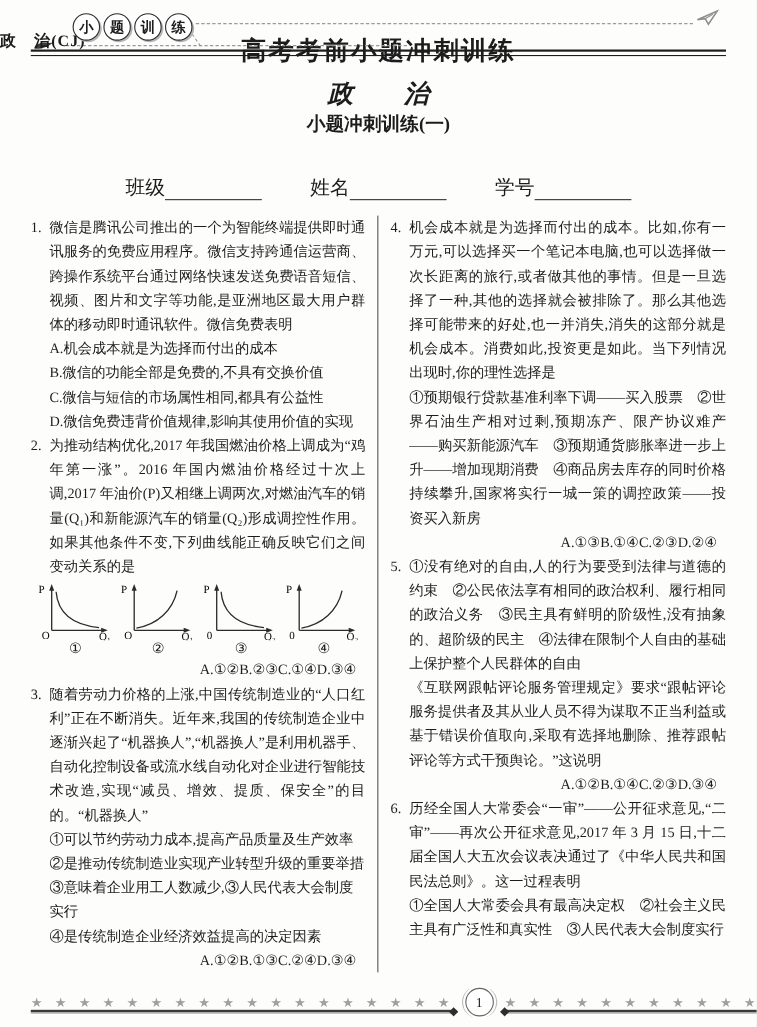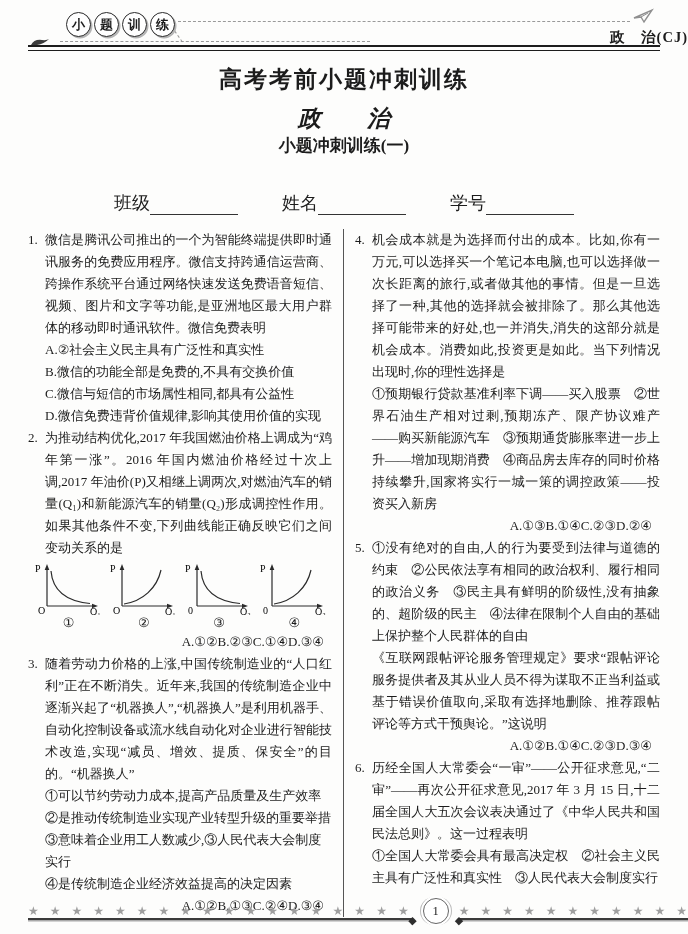--- a/index.html
+++ b/index.html
@@ -14,24 +14,24 @@
     width:23px;height:23px;border:1.6px solid #2a2a2a;border-radius:50%;
     display:flex;align-items:center;justify-content:center;
     font-size:13px;font-weight:bold;background:#fff;
     box-shadow:1.5px 1.5px 0 #b5b5b5;
   }
   .hdr-dash-long{position:absolute;top:21px;left:178px;right:58px;border-top:1.5px dashed #9a9a9a;}
   .hdr-dash-under{position:absolute;top:41px;left:60px;width:310px;border-top:1.5px dashed #9a9a9a;}
   .hdr-dash-slash{position:absolute;top:22px;left:169px;width:24px;border-top:1.5px dashed #9a9a9a;transform:rotate(55deg);transform-origin:left top;}
   .hdr-plane{position:absolute;top:8px;right:34px;}
   .hdr-brush{position:absolute;top:34px;left:30px;}
-  .hdr-subject{position:absolute;top:28px;left:16px;right:0;text-align:right;font-weight:bold;font-size:14.5px;letter-spacing:1px;}
+  .hdr-subject{position:absolute;top:28px;left:0;right:0;text-align:left;font-weight:bold;font-size:14.5px;letter-spacing:1px;}
   .hdr-rule{position:absolute;top:45px;left:28px;right:28px;height:3px;border-top:2.5px solid #1d1d1d;border-bottom:1px solid #1d1d1d;}
   
-  .flow{padding-top:58px;}
+  .flow{padding-top:25px;}
   .main-title{text-align:center;font-size:23px;font-weight:bold;letter-spacing:2px;margin-top:6px;}
   .subject-title{text-align:center;font-size:23px;font-weight:bold;margin-top:8px;font-style:italic;}
   .section-title{text-align:center;font-size:17px;font-weight:bold;}
   
   .fields{display:flex;justify-content:center;gap:44px;margin-top:34px;margin-bottom:14px;font-size:18px;}
   .field{display:flex;align-items:flex-end;}
   .blank{display:inline-block;width:88px;border-bottom:1px solid #333;height:15px;}
   
   .columns{display:flex;padding:0 28px;margin-top:10px;}
   .col{width:50%;box-sizing:border-box;font-size:13px;line-height:22px;}
@@ -114,21 +114,21 @@
       </div>
     </div>
 
     <div class="columns">
 
       <div class="col col-left">
 
         <div class="q">
           <span class="qnum">1.</span>
           <div>微信是腾讯公司推出的一个为智能终端提供即时通讯服务的免费应用程序。微信支持跨通信运营商、跨操作系统平台通过网络快速发送免费语音短信、视频、图片和文字等功能,是亚洲地区最大用户群体的移动即时通讯软件。微信免费表明</div>
-          <div class="opt-line">A.②社会主义民主具有广泛性和真实性</div>
+          <div class="opt-line">A.机会成本就是为选择而付出的成本</div>
           <div class="opt-line">B.微信的功能全部是免费的,不具有交换价值</div>
           <div class="opt-line">C.微信与短信的市场属性相同,都具有公益性</div>
           <div class="opt-line">D.微信免费违背价值规律,影响其使用价值的实现</div>
         </div>
 
         <div class="q">
           <span class="qnum">2.</span>
           <div>为推动结构优化,2017 年我国燃油价格上调成为“鸡年第一涨”。2016 年国内燃油价格经过十次上调,2017 年油价(P)又相继上调两次,对燃油汽车的销量(Q₁)和新能源汽车的销量(Q₂)形成调控性作用。如果其他条件不变,下列曲线能正确反映它们之间变动关系的是</div>
 
           <div class="graphs">

